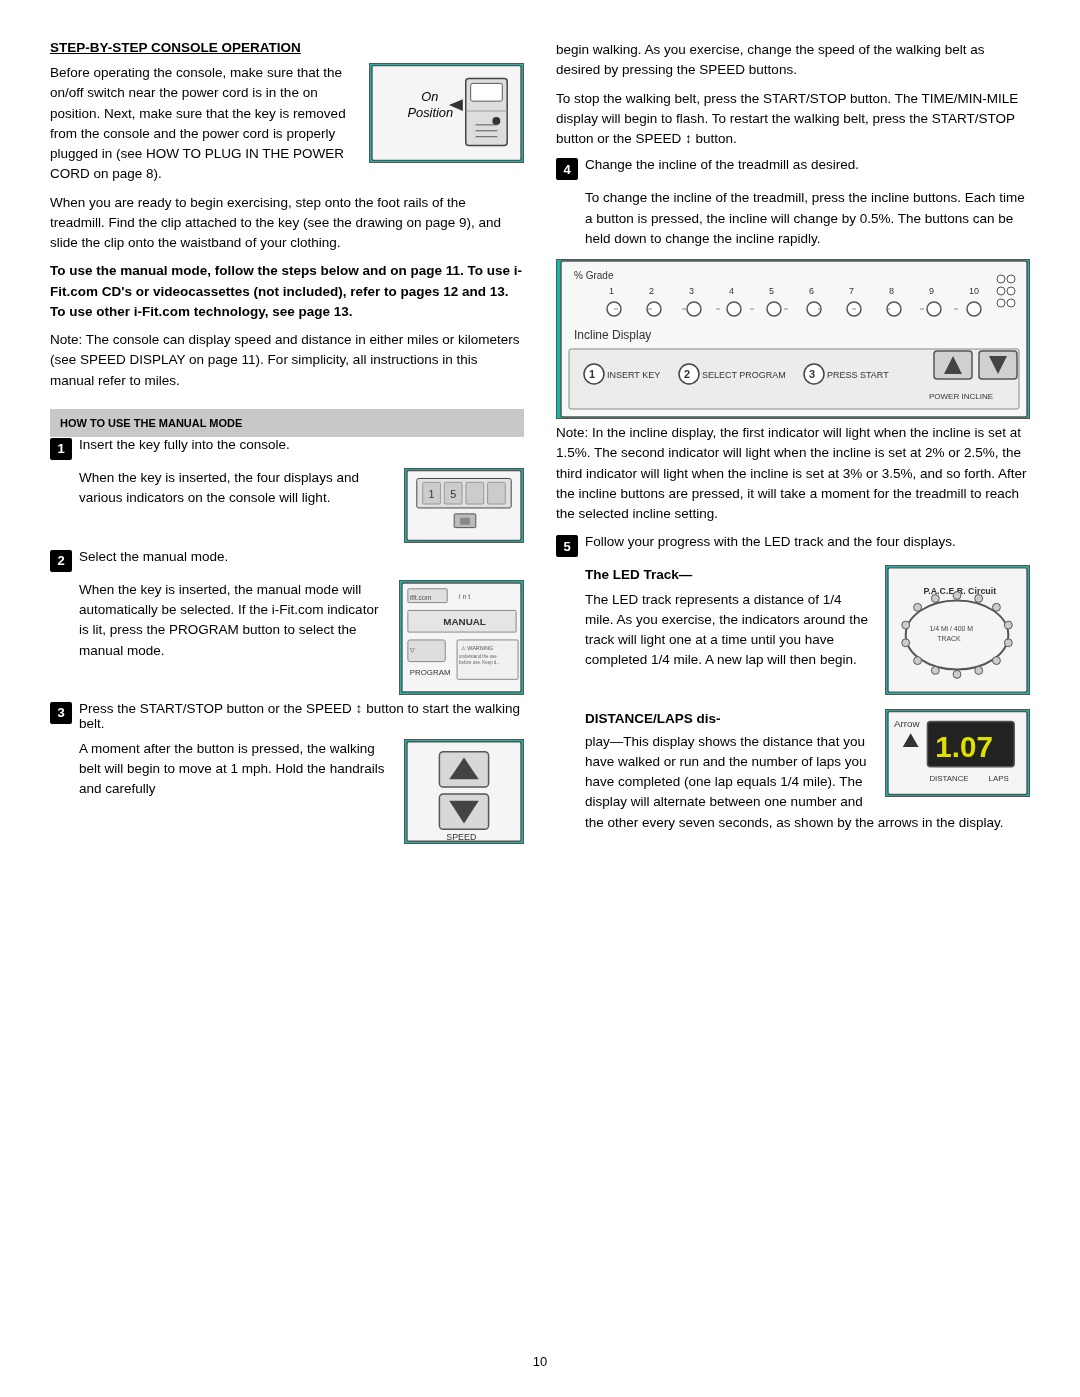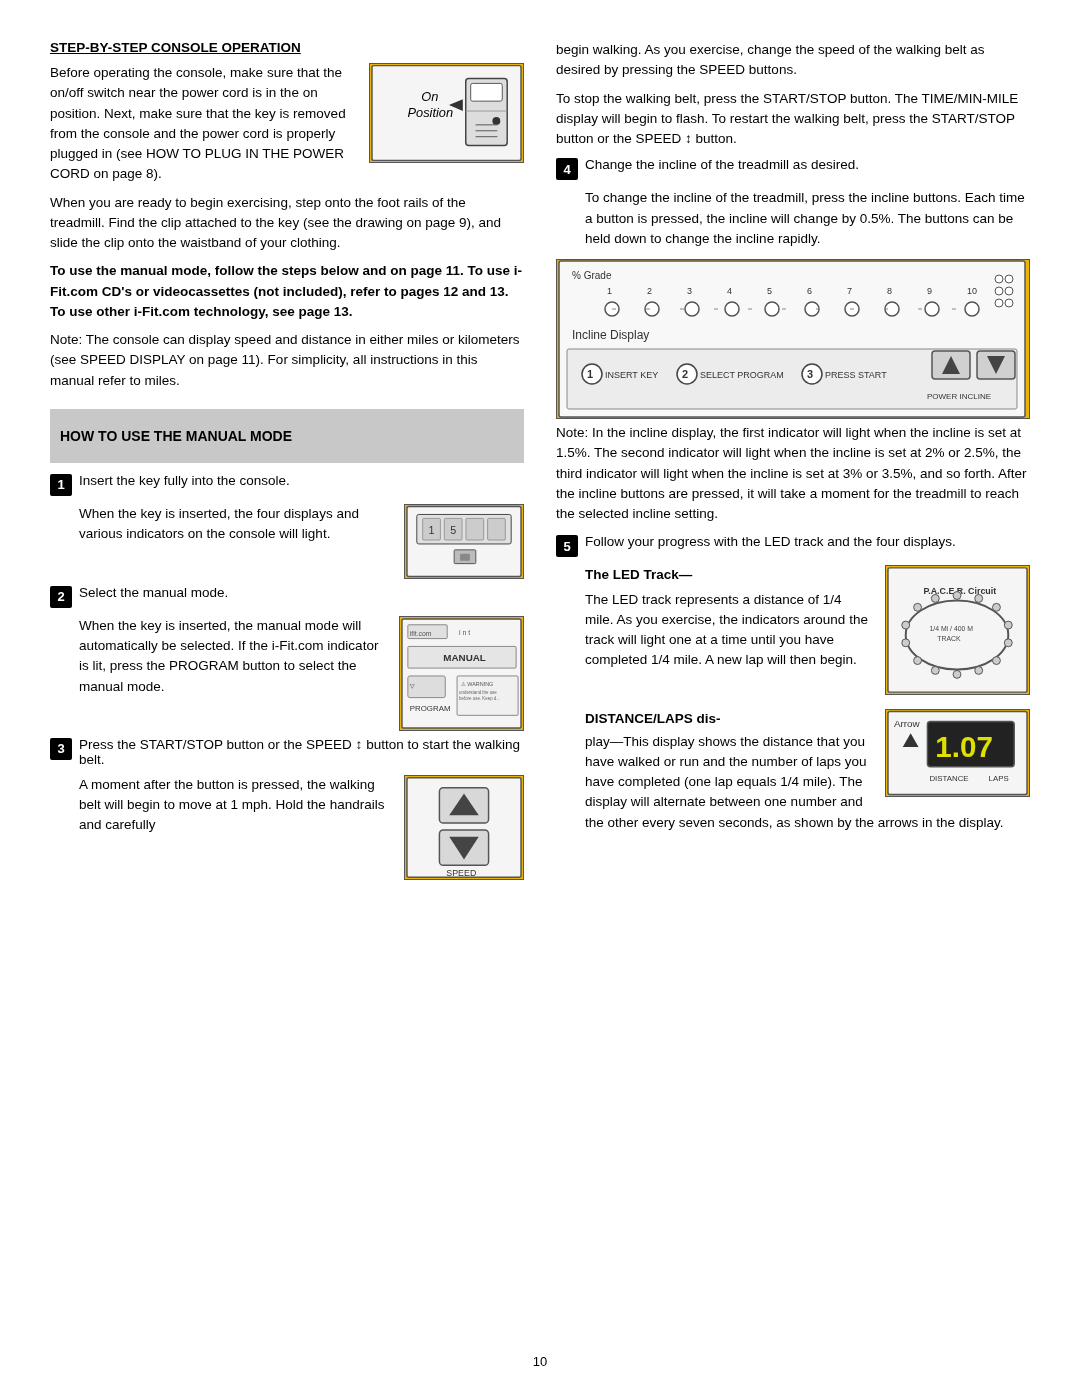--- a/index.html
+++ b/index.html
@@ -31,25 +31,24 @@
     
     .section-heading {
       font-weight: bold;
       font-size: 13.5px;
       text-decoration: underline;
       margin-bottom: 8px;
       text-transform: uppercase;
     }
     .gray-bar {
       background: #c8c8c8;
-      padding: 19px 10px;
+      padding: 8px 10px;
       font-weight: bold;
-      font-size: 14px;
+      font-size: 11px;
       margin-top: 18px;
-      margin-bottom: 10px;
       text-transform: uppercase;
     }
 
     
     .step-block {
       display: flex;
       align-items: flex-start;
       margin-bottom: 8px;
     }
     .step-number {
@@ -79,24 +78,24 @@
     }
     .bold-para {
       font-weight: bold;
       line-height: 1.5;
       margin-bottom: 8px;
     }
 
     
     .fig-box {
       border: 1.5px solid #555;
-      background: #eab308;
+      background: #14b8a6;
       display: flex;
       align-items: center;
-      justify-content: flex-start;
+      justify-content: flex-end;
       position: relative;
       overflow: hidden;
     }
 
     
     .fig-on-position {
       width: 155px;
       height: 100px;
       float: right;
       margin-left: 12px;

